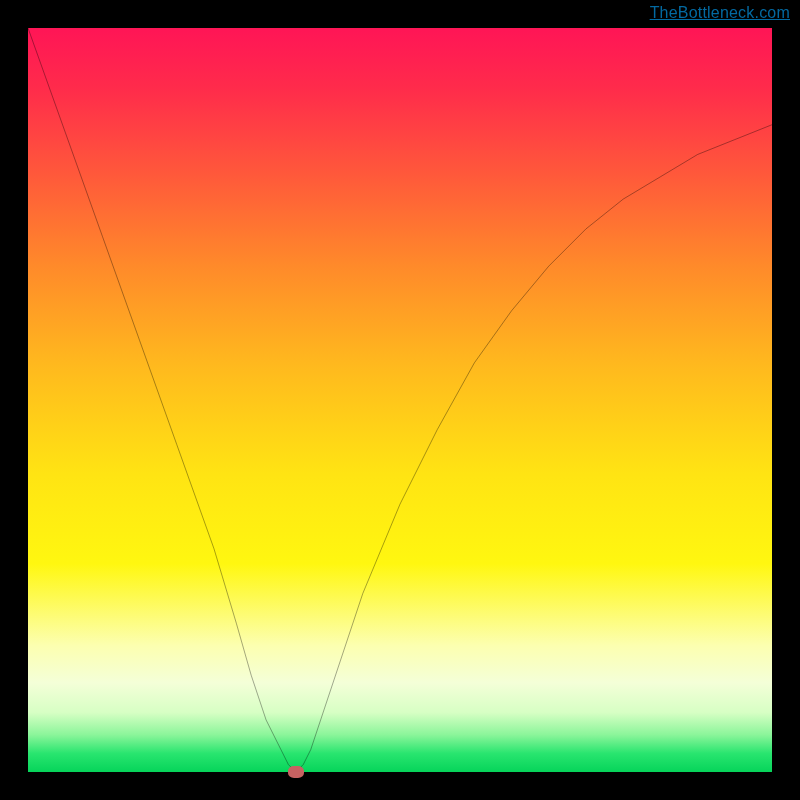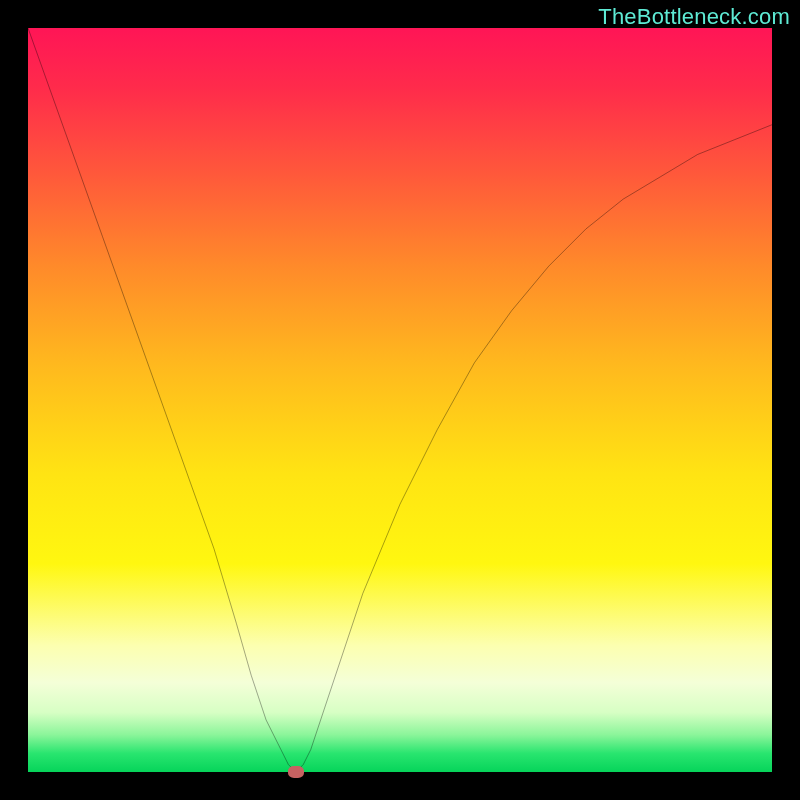--- a/index.html
+++ b/index.html
@@ -8,25 +8,26 @@
     height: 800px;
     background: #000;
     position: relative;
     overflow: hidden;
     font-family: Arial, Helvetica, sans-serif;
   }
   .watermark {
     position: absolute;
     top: 4px;
     right: 10px;
-    color: #5eead4;
-    font-size: 22px;
+    color: #0369a1;
+    font-size: 16px;
     font-weight: 500;
     z-index: 5;
     letter-spacing: 0.2px;
+    text-decoration: underline;
   }
   .plot {
     position: absolute;
     left: 28px;
     top: 28px;
     width: 744px;
     height: 744px;
     background: linear-gradient(to bottom,
        #ff1556 0%,
        #ff2b4b 8%,

